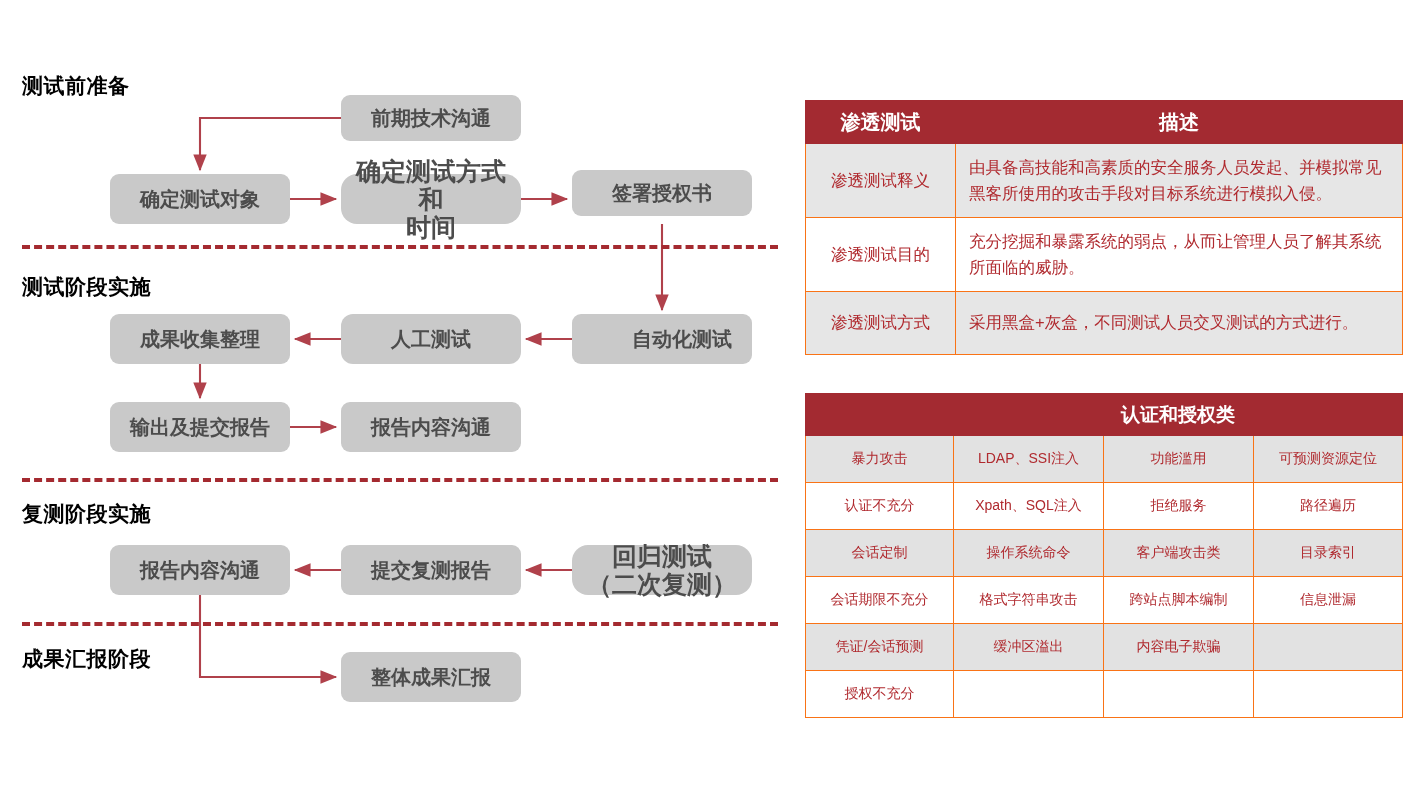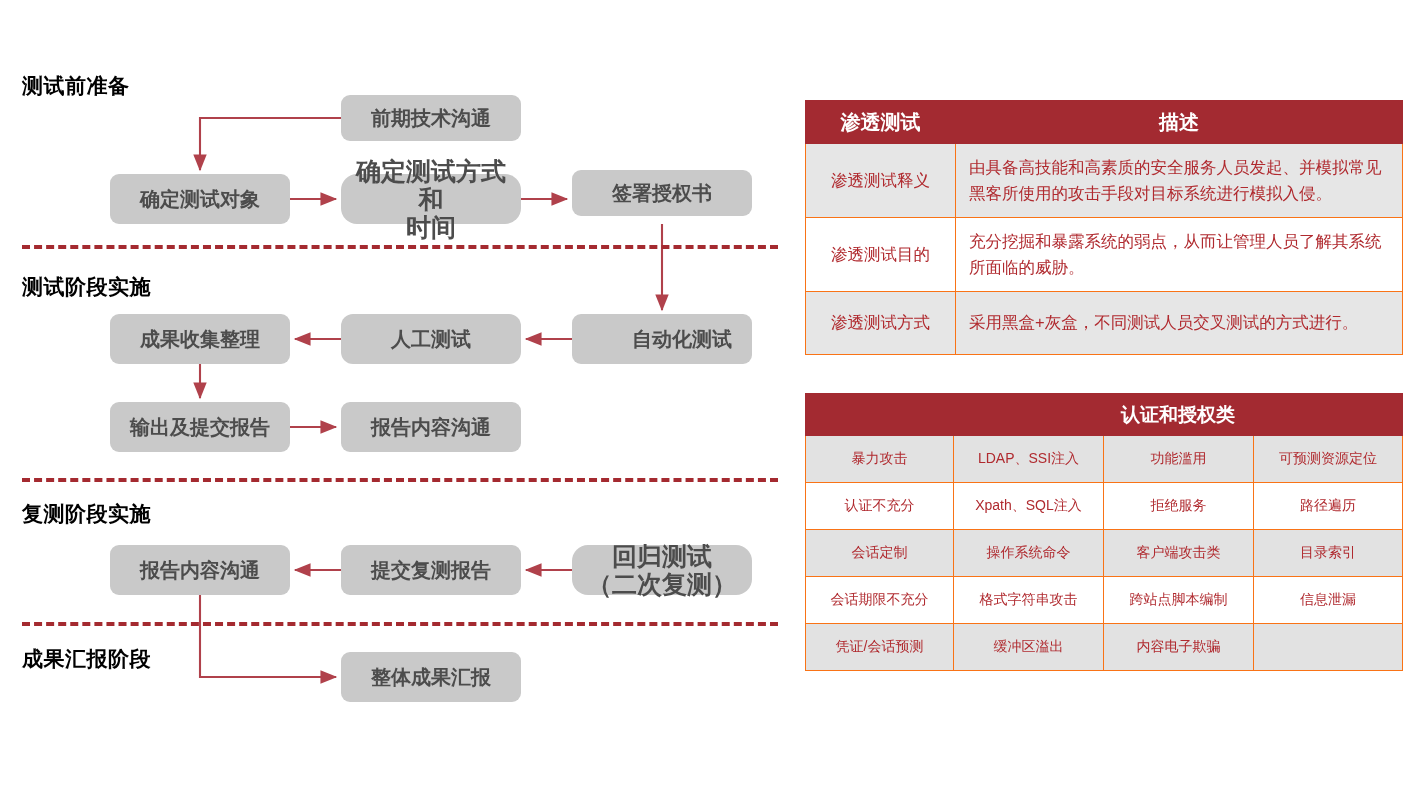--- a/index.html
+++ b/index.html
@@ -206,14 +206,20 @@
       <td>格式字符串攻击</td>
       <td>跨站点脚本编制</td>
       <td>信息泄漏</td>
     </tr>
     <tr class="shade">
       <td>凭证/会话预测</td>
       <td>缓冲区溢出</td>
       <td>内容电子欺骗</td>
       <td></td>
     </tr>
+    <tr class="plain">
+      <td>授权不充分</td>
+      <td></td>
+      <td></td>
+      <td></td>
+    </tr>
   </tbody>
 </table>
 
 </body></html>

